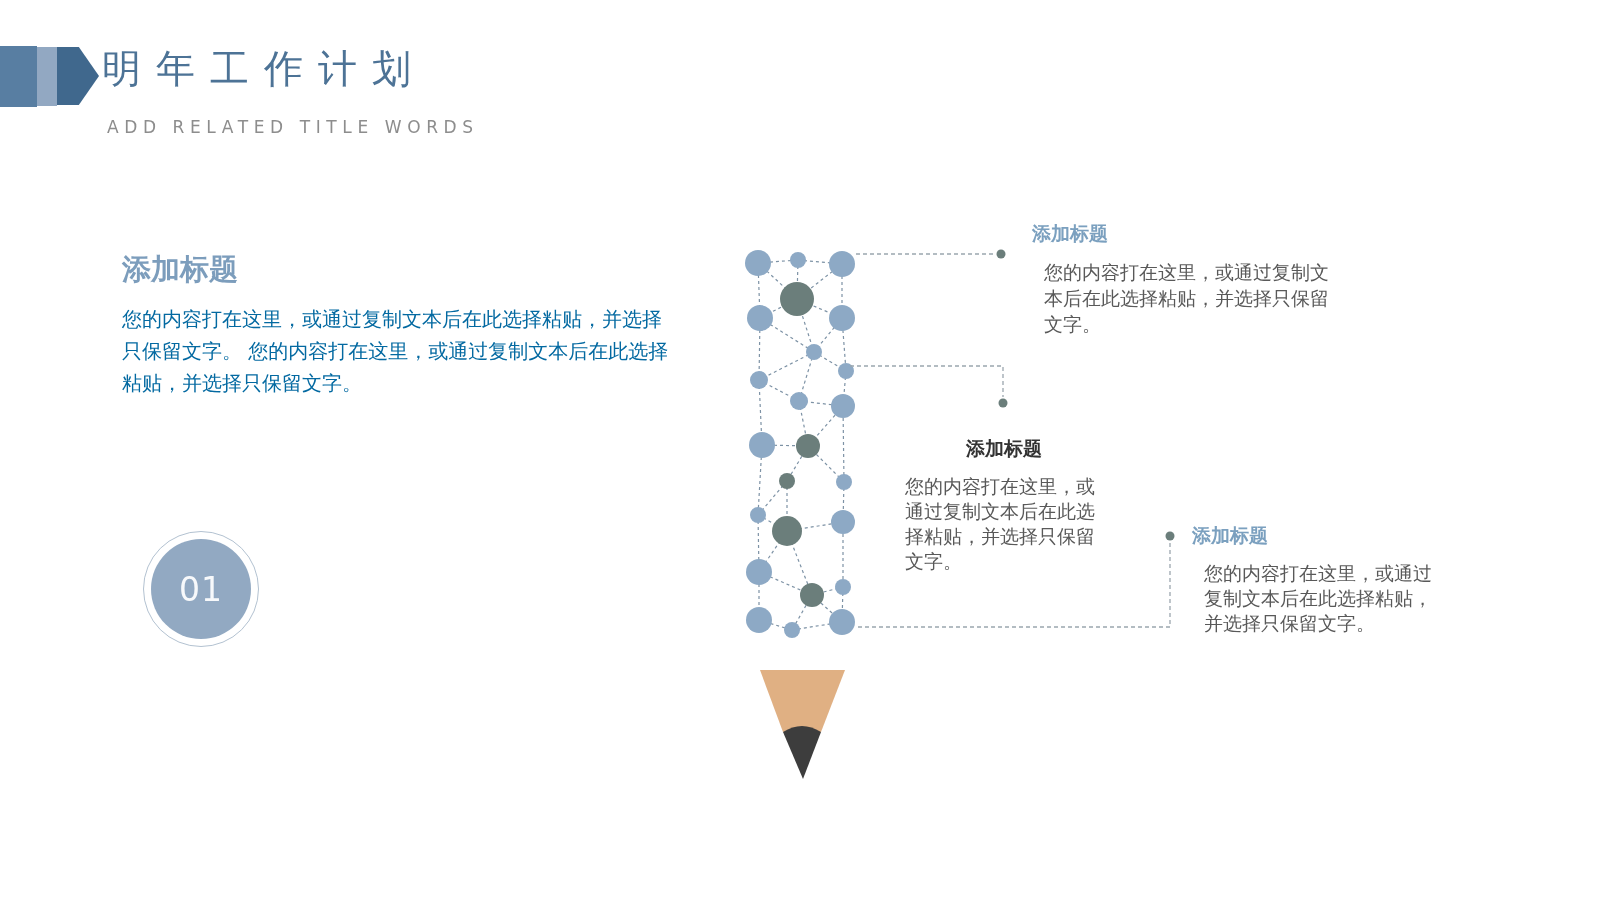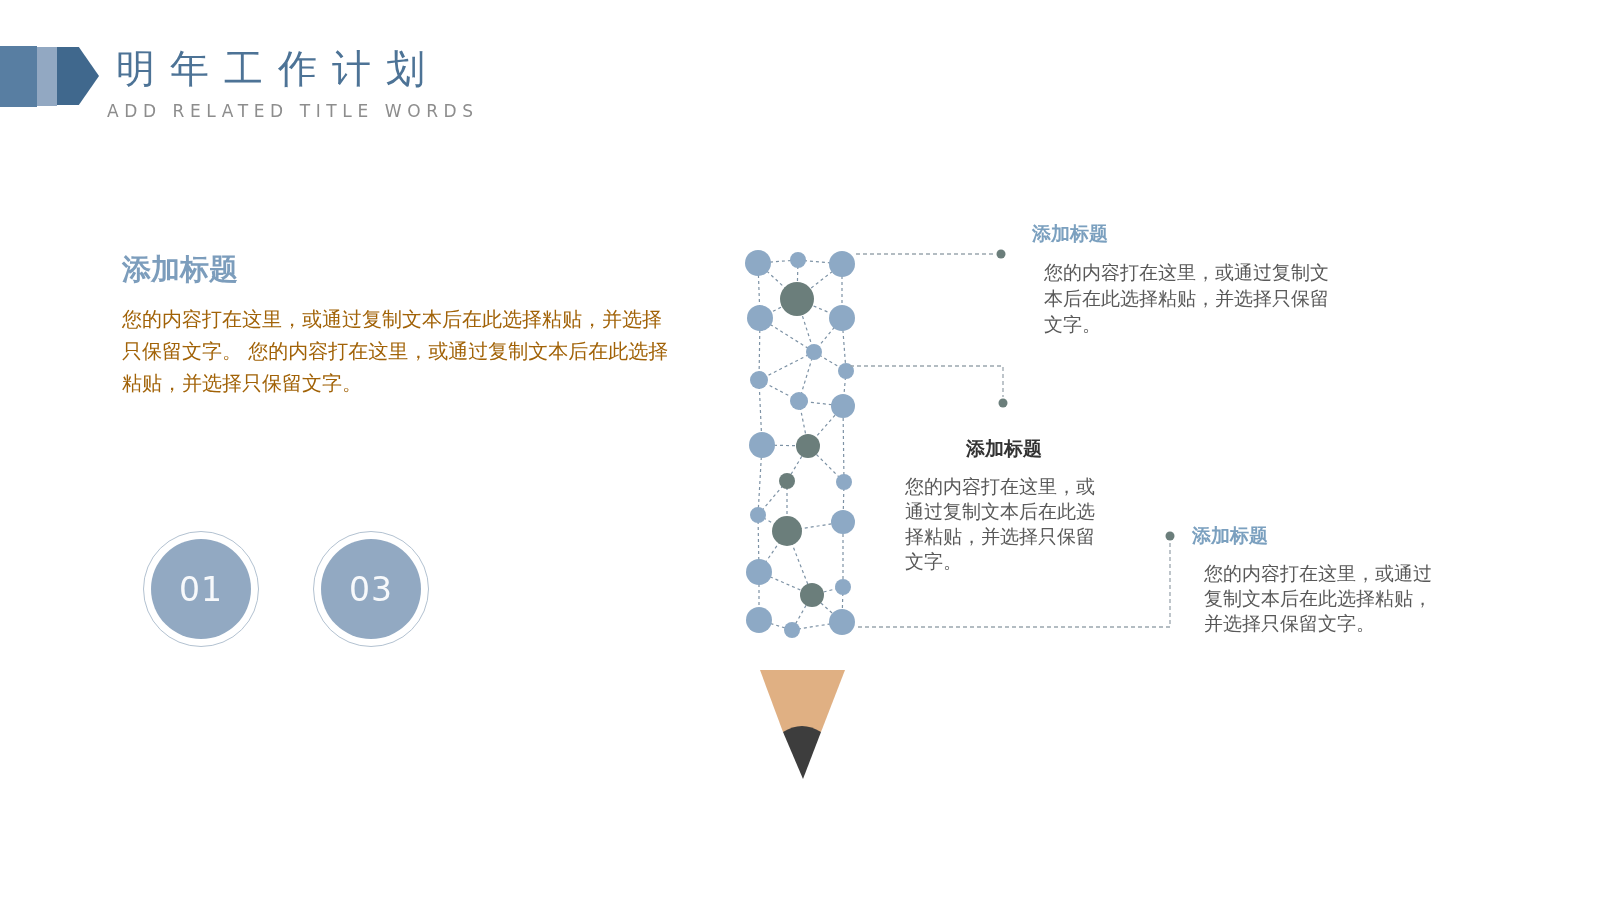--- a/index.html
+++ b/index.html
@@ -6,30 +6,30 @@
   .slide{
     position:relative;width:1600px;height:900px;background:#ffffff;overflow:hidden;
     font-family:"DejaVu Sans","Liberation Sans",sans-serif;
   }
   
   .header-shape{position:absolute;left:0;top:44px;height:64px;display:flex;align-items:center;}
   .seg-dark{width:37px;height:61px;background:#587ea2;}
   .seg-light{width:20px;height:59px;background:#92a8c2;}
   .seg-arrow{width:42px;height:58px;background:#40688d;
     clip-path:polygon(0 0,52% 0,100% 50%,52% 100%,0 100%);}
-  .page-title{position:absolute;left:116px;top:46px;font-size:39px;line-height:46px;
+  .page-title{position:absolute;left:102px;top:46px;font-size:39px;line-height:46px;
     letter-spacing:15px;color:#4d7396;font-weight:400;white-space:nowrap;}
-  .page-subtitle{position:absolute;left:107px;top:101px;font-size:17px;
+  .page-subtitle{position:absolute;left:107px;top:117px;font-size:17px;
     letter-spacing:5.6px;color:#8d8d8d;white-space:nowrap;}
   
   .section-heading{position:absolute;left:122px;top:250px;font-size:29px;font-weight:bold;color:#7c9dbc;}
   .section-body{position:absolute;left:122px;top:303px;width:548px;font-size:20px;
-    line-height:32px;color:#a16207;text-align:left;}
+    line-height:32px;color:#0369a1;text-align:left;}
   
-  .steps{position:absolute;left:143px;top:531px;display:flex;gap:54px;}
+  .steps{position:absolute;left:143px;top:531px;display:flex;gap:68px;}
   .step-ring{width:114px;height:114px;border-radius:50%;border:1px solid #b3c2d1;background:#fff;
     display:flex;align-items:center;justify-content:center;}
   .step-ring.dark{border-color:#4a4a4a;}
   .step-inner{width:100px;height:100px;border-radius:50%;background:#92a9c2;
     display:flex;align-items:center;justify-content:center;}
   .step-inner.dark{background:#4b4b4b;}
   .step-number{font-size:33px;color:rgba(255,255,255,0.93);letter-spacing:1px;}
   
   .pencil-svg{position:absolute;left:690px;top:230px;width:570px;height:570px;}
   .link{stroke:#7d92a5;stroke-width:1.2;stroke-dasharray:3 3;}
@@ -59,25 +59,20 @@
   <div class="page-title">明年工作计划</div>
   <div class="page-subtitle">ADD RELATED TITLE WORDS</div>
 
   <div class="section-heading">添加标题</div>
   <div class="section-body">您的内容打在这里，或通过复制文本后在此选择粘贴，并选择只保留文字。 您的内容打在这里，或通过复制文本后在此选择粘贴，并选择只保留文字。</div>
 
   <div class="steps">
     <div class="step-ring">
       <div class="step-inner">
         <span class="step-number">01</span>
-      </div>
-    </div>
-    <div class="step-ring">
-      <div class="step-inner">
-        <span class="step-number">03</span>
       </div>
     </div>
   </div>
 
   <svg id="pencil-svg" class="pencil-svg" viewBox="690 230 570 570">
     <g id="links-layer">
         <line x1="758" y1="263" x2="798" y2="260" class="link"></line>
         <line x1="798" y1="260" x2="842" y2="264" class="link"></line>
         <line x1="758" y1="263" x2="760" y2="318" class="link"></line>
         <line x1="760" y1="318" x2="759" y2="380" class="link"></line>

